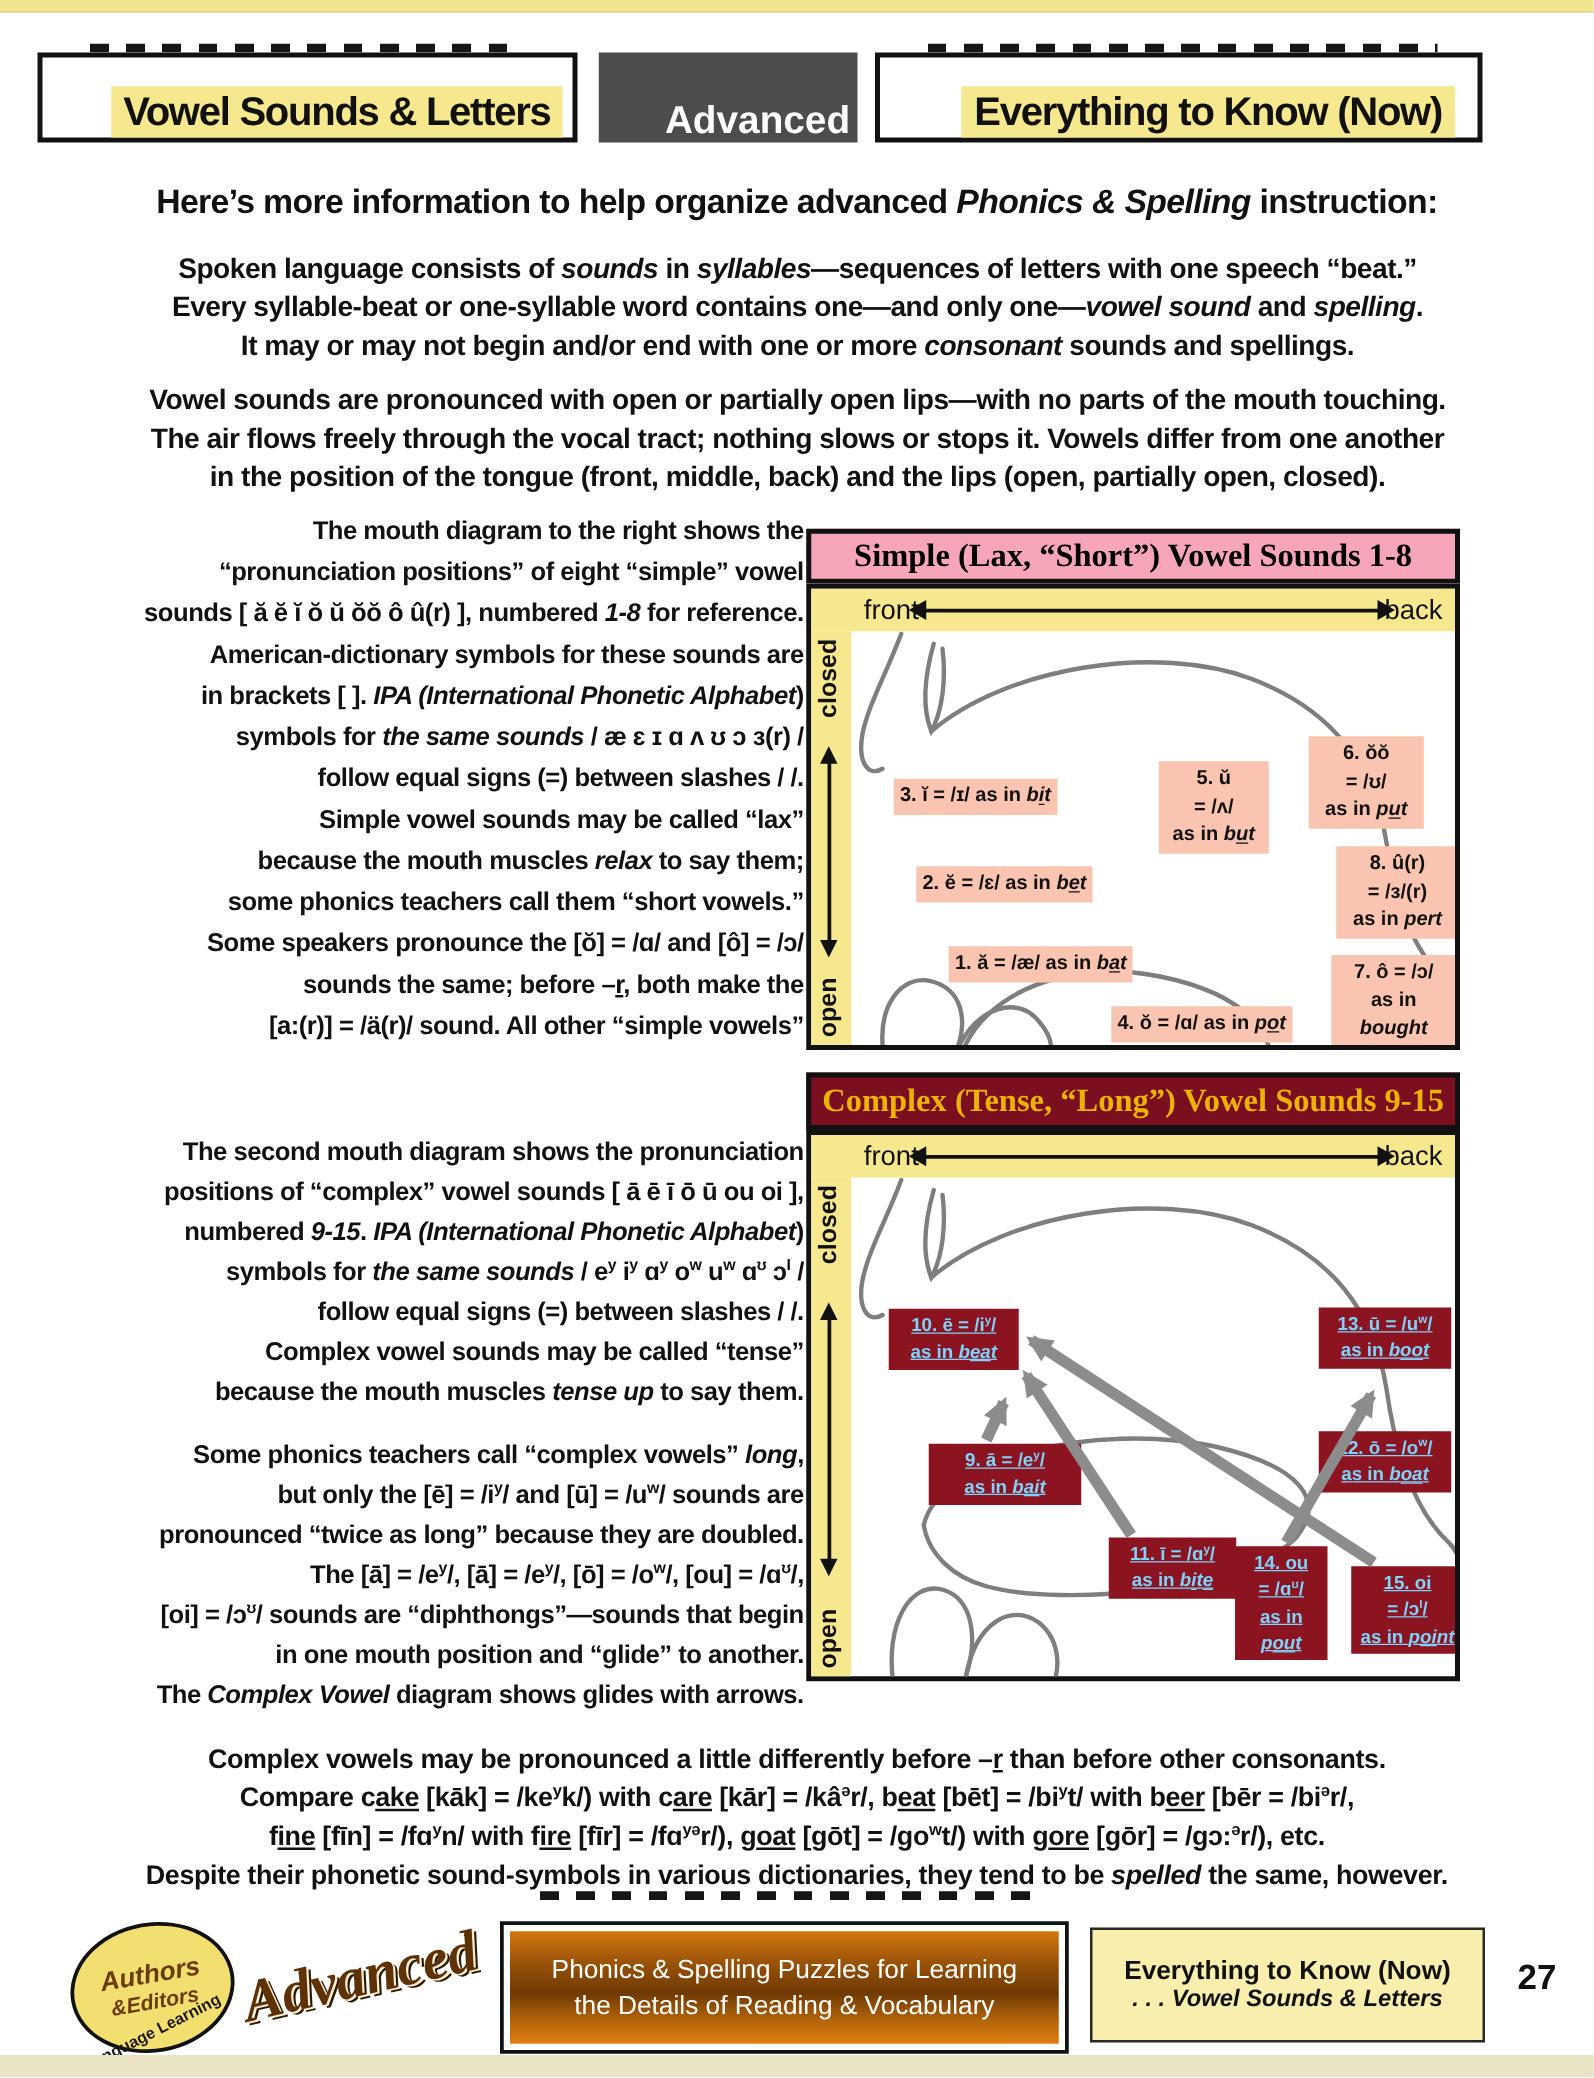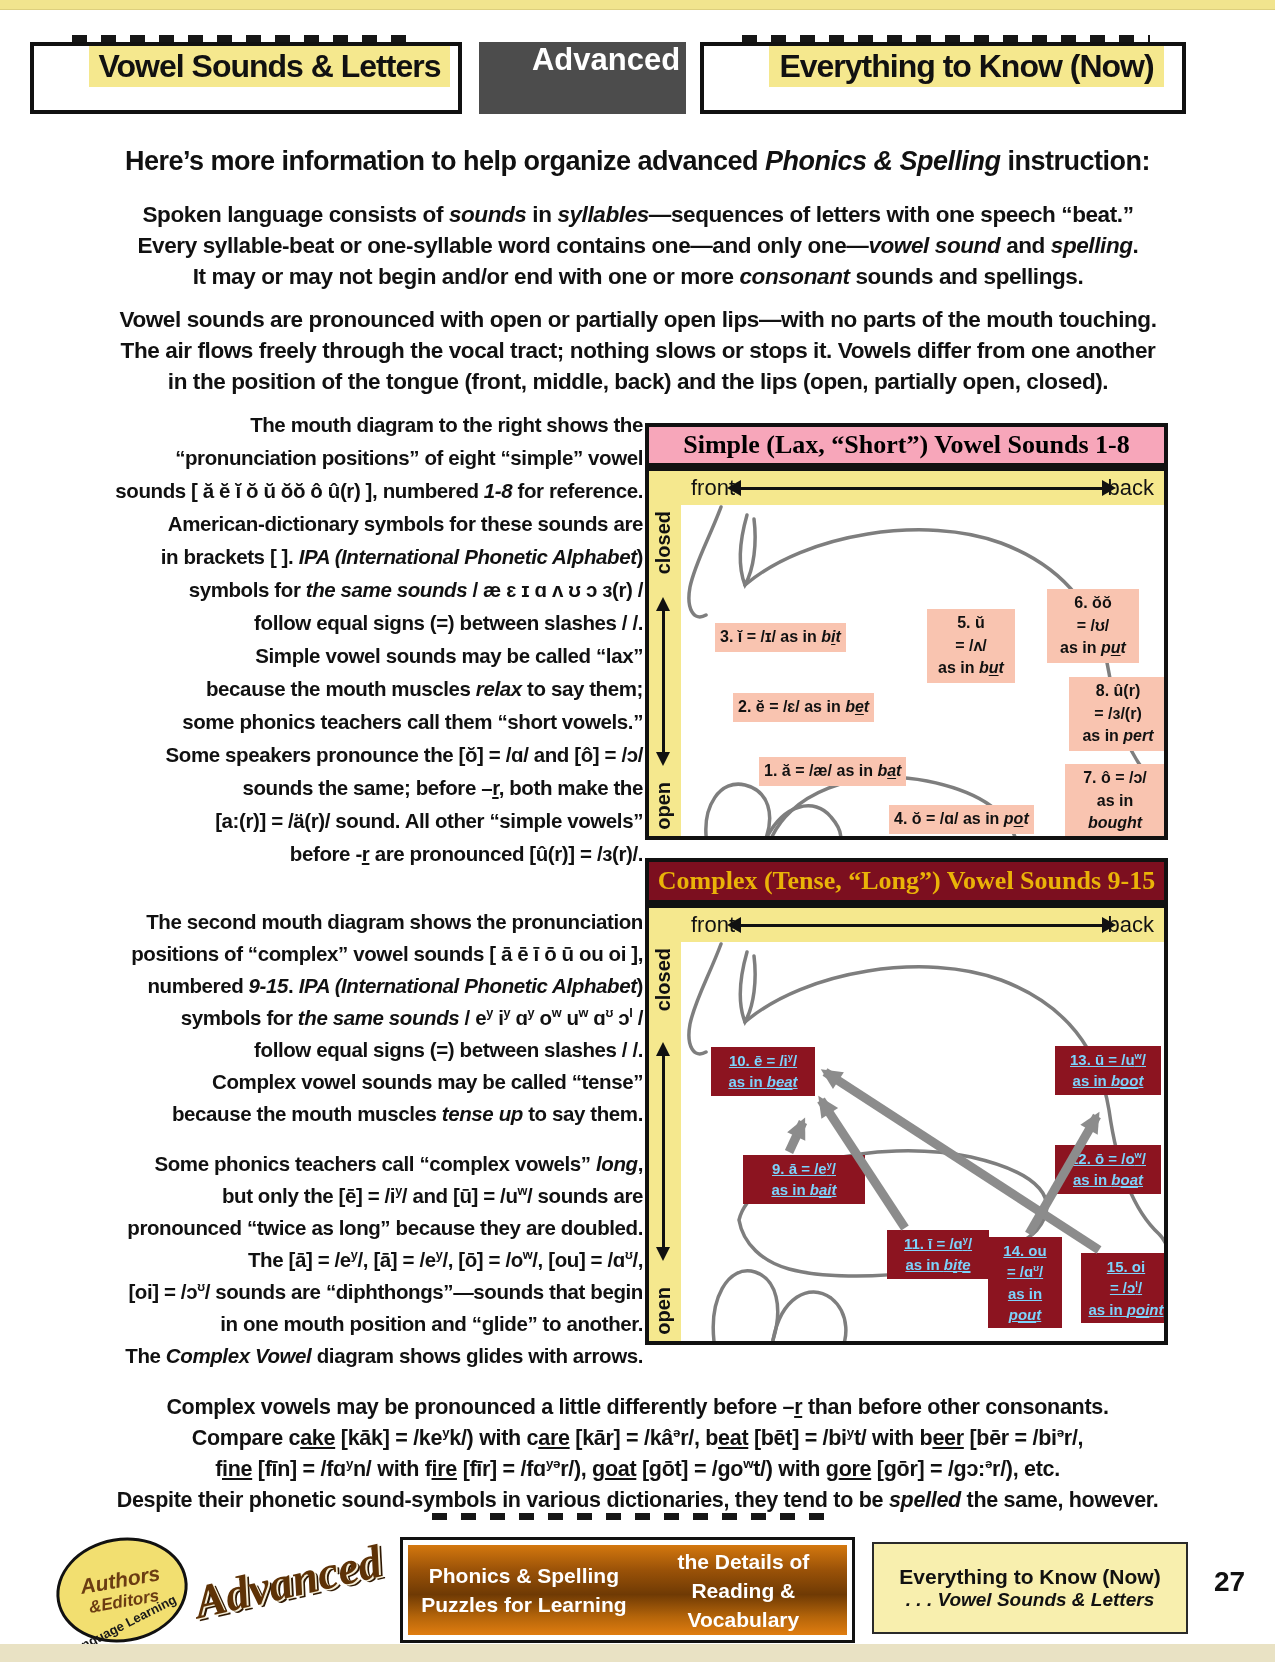--- a/index.html
+++ b/index.html
@@ -8,21 +8,21 @@
   .abs { position:absolute; }
 
   
   .topstrip { left:0; top:0; width:1275px; height:9px; background:#f1e48e; border-bottom:1px solid #ddcf7e; }
   .botstrip { left:0; top:1644px; width:1275px; height:18px; background:#e9e2c4; }
 
   
   .dashes { height:7px; background:repeating-linear-gradient(90deg,#161616 0 15px, transparent 15px 29px); }
 
   
-  .tab { top:42px; height:72px; box-sizing:border-box; display:flex; align-items:flex-start; justify-content:center;padding-left:47px; }
+  .tab { top:42px; height:72px; box-sizing:border-box; display:flex; align-items:flex-end; justify-content:center;padding-left:47px; }
   .tab-box { border:4px solid #111; background:#fff; }
   .tab1 { left:30px; width:432px; }
   .tab3 { left:700px; width:486px; }
   .hl { background:#f5e88e; padding:2px 10px; font-size:32px; font-weight:bold; letter-spacing:-1px; white-space:nowrap; }
   .tab2 { left:479px; width:207px; background:#4c4c4c; color:#fff; font-size:31px; font-weight:bold; }
 
   .heading { left:0; top:146px; width:1275px; text-align:center; font-size:27px; font-weight:bold; letter-spacing:-0.5px; }
   .heading i, .centerpara i, .block i, .bottompara i { font-style:italic; }
 
   .centerpara { left:58px; width:1160px; text-align:center; font-size:22.5px; font-weight:bold;
@@ -91,22 +91,22 @@
   .logo-l1 { font-size:21px; font-style:italic; }
   .logo-l2 { font-size:17px; font-style:italic; }
   .logo-sub { left:62px; top:1618px; transform:rotate(-27deg); font-size:13px; font-weight:bold; color:#1a1a1a; }
   .stamp { left:192px; top:1550px; width:230px; transform:rotate(-13deg); font-family:"Liberation Serif", serif;
            font-size:47px; font-weight:bold; font-style:italic; color:#5e3206;
            text-shadow:1.5px 1.5px 0 #f6efd8, 3px 3px 0 #2e1802; }
   .orange-box { left:400px; top:1537px; width:455px; height:106px; border:3px solid #111; background:#fff;
            padding:5px; box-sizing:border-box; }
   .orange-inner { width:100%; height:100%; box-sizing:border-box;
            background:linear-gradient(180deg,#d4780e 0%, #9a5208 28%, #6f3a04 55%, #b5650a 80%, #e07d10 100%);
-           display:flex; flex-direction:row; align-items:center; justify-content:center;
-           color:#fff; font-weight:bold; font-size:21px; line-height:29px; text-align:center; }
+           display:flex; flex-direction:column; align-items:center; justify-content:center;
+           color:#fff; font-weight:normal; font-size:21px; line-height:29px; text-align:center; }
   .yellow-box { left:872px; top:1542px; width:316px; height:92px; background:#f8efae; border:2px solid #2a2a2a;
            box-sizing:border-box; display:flex; flex-direction:column; align-items:center; justify-content:center; }
   .yb-l1 { font-size:21px; font-weight:bold; }
   .yb-l2 { font-size:19px; font-weight:bold; font-style:italic; }
   .pagenum { left:1214px; top:1566px; font-size:28px; font-weight:bold; }
 </style>
 </head>
 <body>
 
 <div class="page">
@@ -147,21 +147,20 @@
     <div>American-dictionary symbols for these sounds are</div>
     <div>in brackets [  ].  <i>IPA (International Phonetic Alphabet</i>)</div>
     <div>symbols for <i>the same sounds</i>  / æ ɛ ɪ ɑ ʌ ʊ ɔ ɜ(r) /</div>
     <div>follow equal signs (=) between slashes /  /.</div>
     <div>Simple vowel sounds may be called “lax”</div>
     <div>because the mouth muscles <i>relax</i> to say them;</div>
     <div>some phonics teachers call them “short vowels.”</div>
     <div>Some speakers pronounce the [ŏ] = /ɑ/ and [ô] = /ɔ/</div>
     <div>sounds the same; before –<u>r</u>, both make the</div>
     <div>[a:(r)] = /ä(r)/ sound.  All other “simple vowels”</div>
-    <div>before -<u>r</u>  are pronounced [û(r)] = /ɜ(r)/.</div>
   </div>
 
   <div class="abs block block2">
     <div>The second mouth diagram shows the pronunciation</div>
     <div>positions of “complex” vowel sounds [ ā ē ī ō ū ou oi ],</div>
     <div>numbered <i>9-15</i>.  <i>IPA  (International Phonetic Alphabet</i>)</div>
     <div>symbols for  <i>the same sounds</i>  / e<sup>y</sup> i<sup>y</sup> ɑ<sup>y</sup> o<sup>w</sup> u<sup>w</sup> ɑ<sup>ʊ</sup> ɔ<sup>I</sup> /</div>
     <div>follow equal signs (=) between slashes /  /.</div>
     <div>Complex vowel sounds may be called “tense”</div>
     <div>because the mouth muscles <i>tense up</i> to say them.</div>

